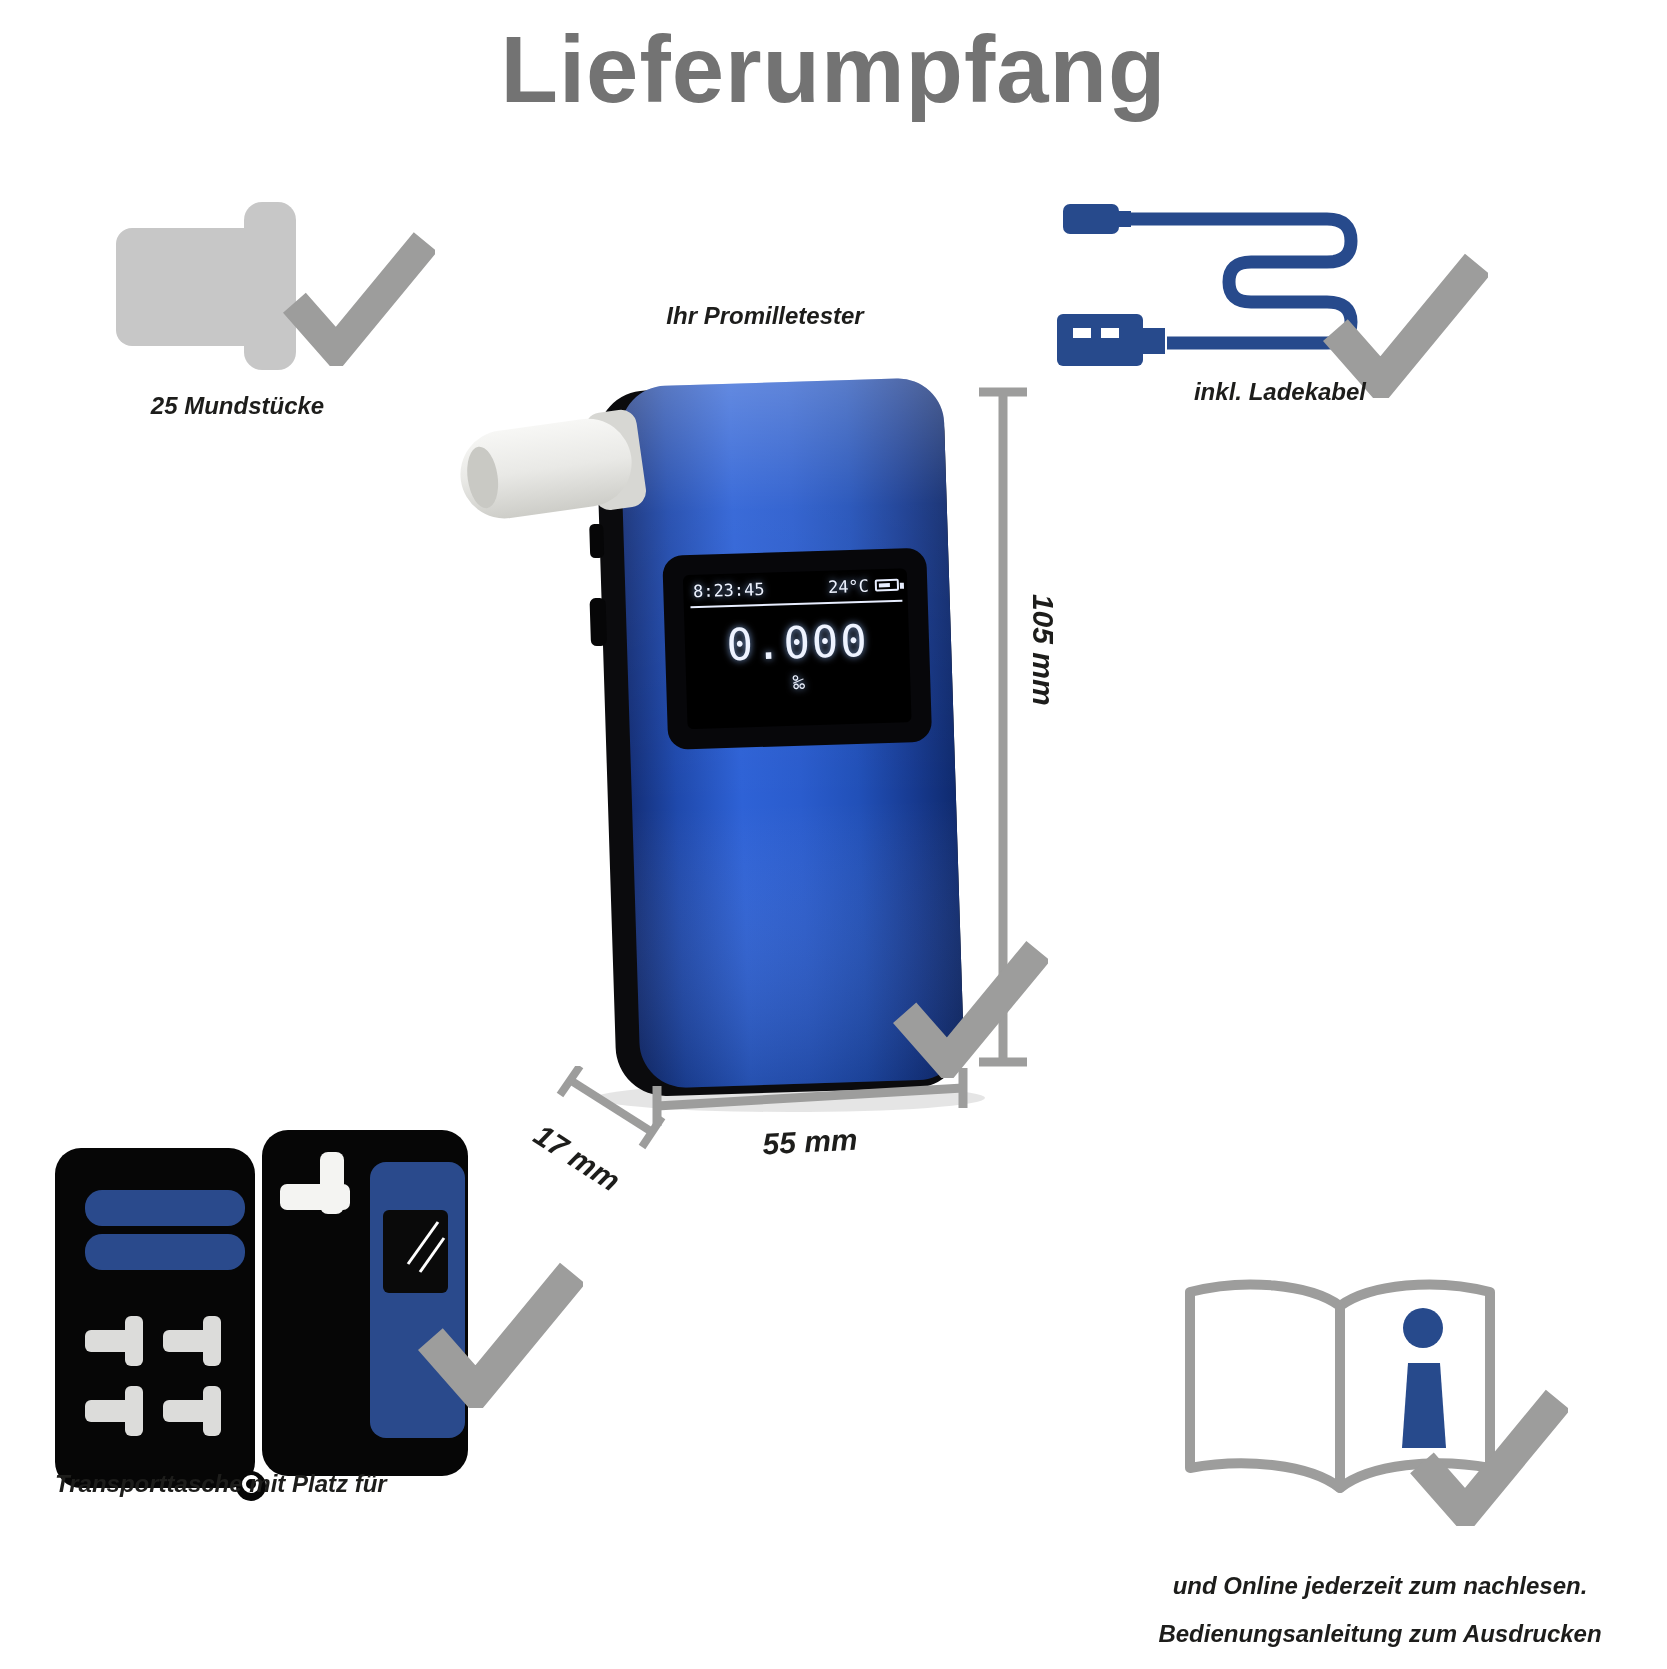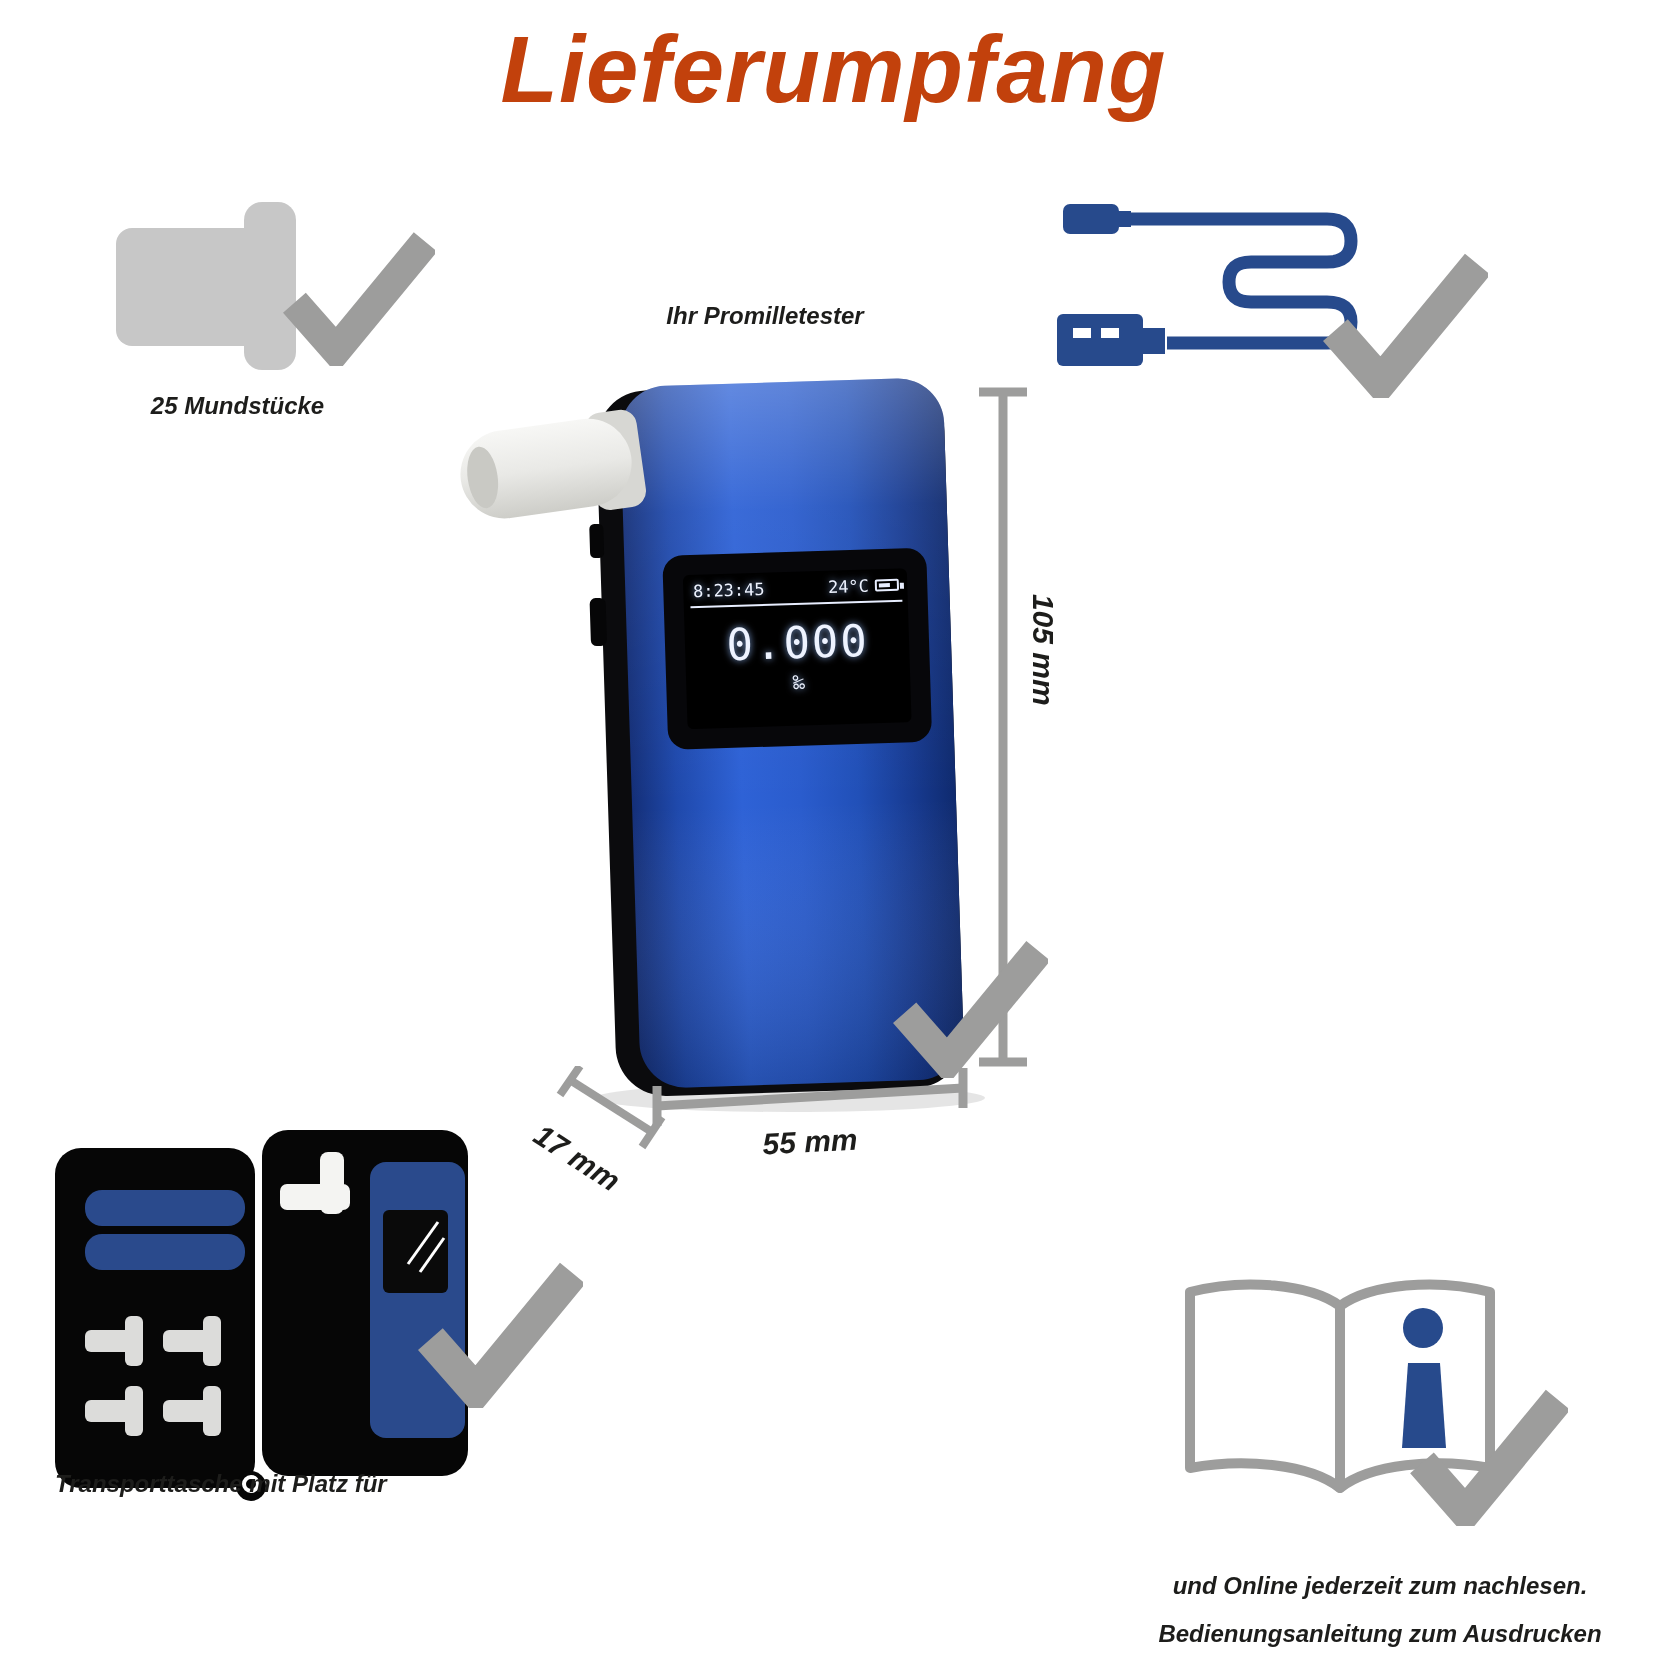--- a/index.html
+++ b/index.html
@@ -1,21 +1,21 @@
 <!DOCTYPE html>
 <html><head>
 <meta charset="utf-8">
 <style>
   * { margin:0; padding:0; box-sizing:border-box; }
   html,body { background:#ffffff; }
   body { font-family:"Liberation Sans", sans-serif; }
   .canvas { position:relative; width:1667px; height:1669px; background:#ffffff; overflow:hidden; }
   .abs { position:absolute; }
   .title { left:0; top:16px; width:100%; text-align:center;
-           font-size:94px; font-weight:bold; color:#c2410c; letter-spacing:1px;font-style:italic; }
+           font-size:94px; font-weight:bold; color:#737373; letter-spacing:1px; }
   .caption { font-size:24px; font-weight:bold; font-style:italic; color:#1d1d1b; line-height:1.32; }
   .center { text-align:center; }
   .dim { font-size:30px; }
 
   .screen { left:692px; top:578px; width:212px; height:152px;
             transform:rotate(-1.8deg);
             color:#eef3ff; font-family:"DejaVu Sans Mono", monospace;
             text-shadow:0 0 7px rgba(150,190,255,0.85); }
   .screen-top { display:flex; justify-content:space-between; align-items:center;
                 font-size:17px; border-bottom:2px solid #e8eeff; padding:0 3px 5px 3px; }
@@ -47,20 +47,21 @@
     <rect x="64" y="19" width="12" height="16" fill="#274a8c"></rect>
     <path d="M76,27 H272 Q296,27 296,49 Q296,70 272,70 H196 Q174,70 174,90 Q174,110 196,110 H272 Q296,110 296,130 Q296,151 272,151 H112" fill="none" stroke="#274a8c" stroke-width="13"></path>
     <rect x="2" y="122" width="86" height="52" rx="6" fill="#274a8c"></rect>
     <rect x="88" y="136" width="22" height="26" fill="#274a8c"></rect>
     <rect x="18" y="136" width="18" height="10" fill="#ffffff"></rect>
     <rect x="46" y="136" width="18" height="10" fill="#ffffff"></rect>
   </svg>
   <svg class="abs" style="left:1323px;top:250px;" width="165" height="148" viewBox="0 0 160 140">
     <polyline points="12,76 56,126 150,12" fill="none" stroke="#9d9d9c" stroke-width="32"></polyline>
   </svg>
+  <div class="abs caption center" style="left:1115px;top:376px;width:330px;">inkl. Ladekabel</div>
 
   <div class="abs caption center" style="left:590px;top:300px;width:350px;">Ihr Promilletester</div>
 
   <svg class="abs" style="left:440px;top:368px;" width="580" height="800" viewBox="0 0 580 800">
     <defs>
       <linearGradient id="faceGrad" x1="0" y1="0" x2="1" y2="0">
         <stop offset="0" stop-color="#142f78"></stop>
         <stop offset="0.14" stop-color="#1f49ac"></stop>
         <stop offset="0.34" stop-color="#2e62d6"></stop>
         <stop offset="0.52" stop-color="#2a5ccd"></stop>

